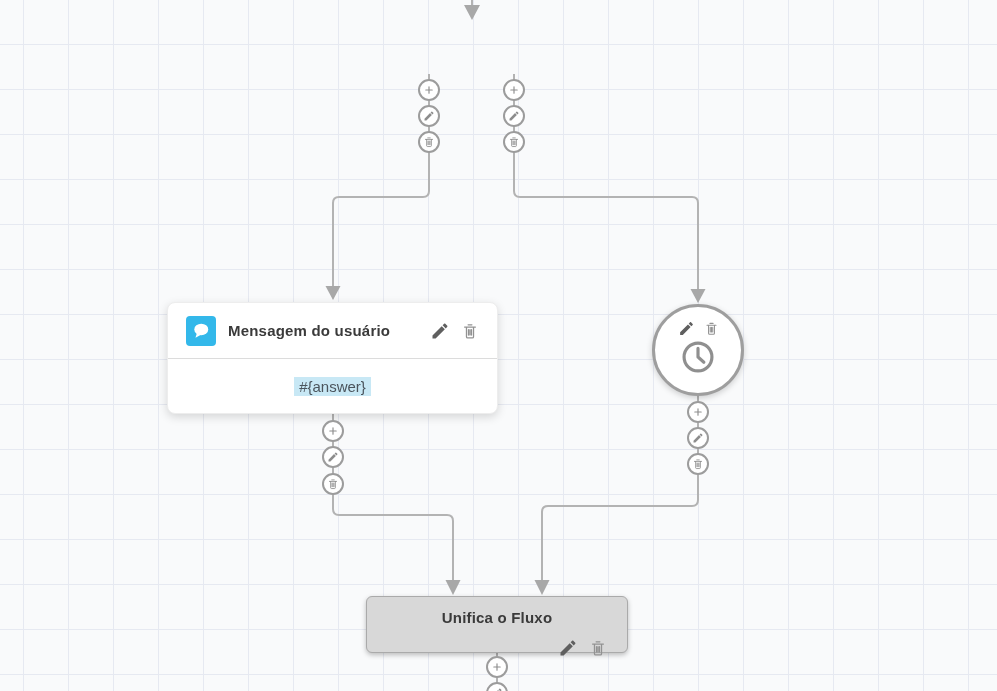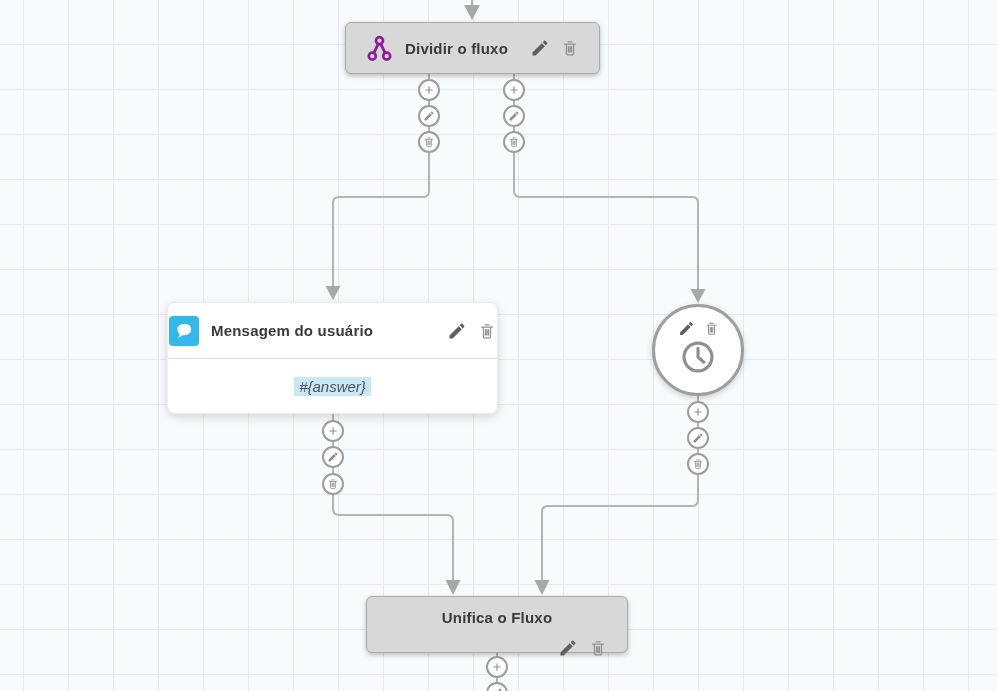--- a/index.html
+++ b/index.html
@@ -20,26 +20,26 @@
   .node-split{left:345px;top:22px;width:255px;height:52px;}
   .node-merge{left:366px;top:596px;width:262px;height:57px;flex-direction:column;}
   .nlabel{font-size:15px;font-weight:bold;color:#3a3a3a;white-space:nowrap;letter-spacing:.2px;}
   .acts{margin-left:auto;display:flex;align-items:center;gap:11px;}
   .ic{display:block;}
   .purple{color:var(--purple,#8e1b9e);}
   .pencil{color:#5f5f5f;}
   .trash{color:#929292;}
   .node-msg{left:167px;top:302px;width:331px;height:112px;background:#fff;
     border:1px solid #ededed;border-radius:8px;box-shadow:0 3px 10px rgba(0,0,0,.15);}
-  .msg-header{height:56px;display:flex;align-items:center;padding:0 1px;gap:12px;
+  .msg-header{height:56px;display:flex;align-items:center;padding:0 18px;gap:12px;
     border-bottom:1px solid #dcdcdc;box-sizing:border-box;}
   .tile{width:30px;height:30px;border-radius:4px;background:var(--blue,#33b8ea);
     display:flex;align-items:center;justify-content:center;flex:0 0 auto;}
   .msg-body{height:54px;display:flex;align-items:center;justify-content:center;}
-  .hl{background:var(--highlight-bg,#c8e8f5);color:#4b545c;font-style:italic;
+  .hl{background:var(--highlight-bg,#c8e8f5);color:#4b545c;
     font-size:15px;padding:1px 5px;}
   .node-clock{left:652px;top:304px;width:92px;height:92px;border-radius:50%;
     background:#fff;border:3px solid #9e9e9e;box-shadow:0 2px 6px rgba(0,0,0,.18);
     display:flex;flex-direction:column;align-items:center;}
   .clock-acts{display:flex;align-items:center;gap:9px;margin-top:13px;}
   .clock-glyph{color:#8f8f8f;margin-top:1px;}
   .port{position:absolute;z-index:4;width:22px;height:22px;border-radius:50%;
     background:#fff;border:2px solid #9c9c9c;box-sizing:border-box;color:#8d8d8d;
     display:flex;align-items:center;justify-content:center;}
   .symbols{position:absolute;width:0;height:0;overflow:hidden;}
@@ -100,34 +100,20 @@
     </g>
     <g>
       <path class="edge" d="M698 396 V500 Q698 506 692 506 H548 Q542 506 542 512 V581"></path>
       <polygon class="arrow" points="534.5,580 549.5,580 542,595"></polygon>
     </g>
     <g>
       <path class="edge" d="M497 653 V691"></path>
     </g>
   </svg>
 
-  <div class="node gray node-split">
-    <svg class="ic purple" width="27" height="27">
-        <use href="#s-split"></use>
-      </svg>
-    <span class="nlabel">Dividir o fluxo</span>
-    <span class="acts">
-      <svg class="ic pencil" width="20" height="20">
-          <use href="#s-pencil"></use>
-        </svg>
-      <svg class="ic trash" width="18" height="18">
-          <use href="#s-trash"></use>
-        </svg>
-    </span>
-  </div>
 
   <div class="port" style="left:418px;top:79px">
       <svg class="ic" width="12" height="12">
         <use href="#s-plus"></use>
       </svg>
     </div>
   <div class="port" style="left:418px;top:105px">
       <svg class="ic" width="12" height="12">
         <use href="#s-pencil"></use>
       </svg>

